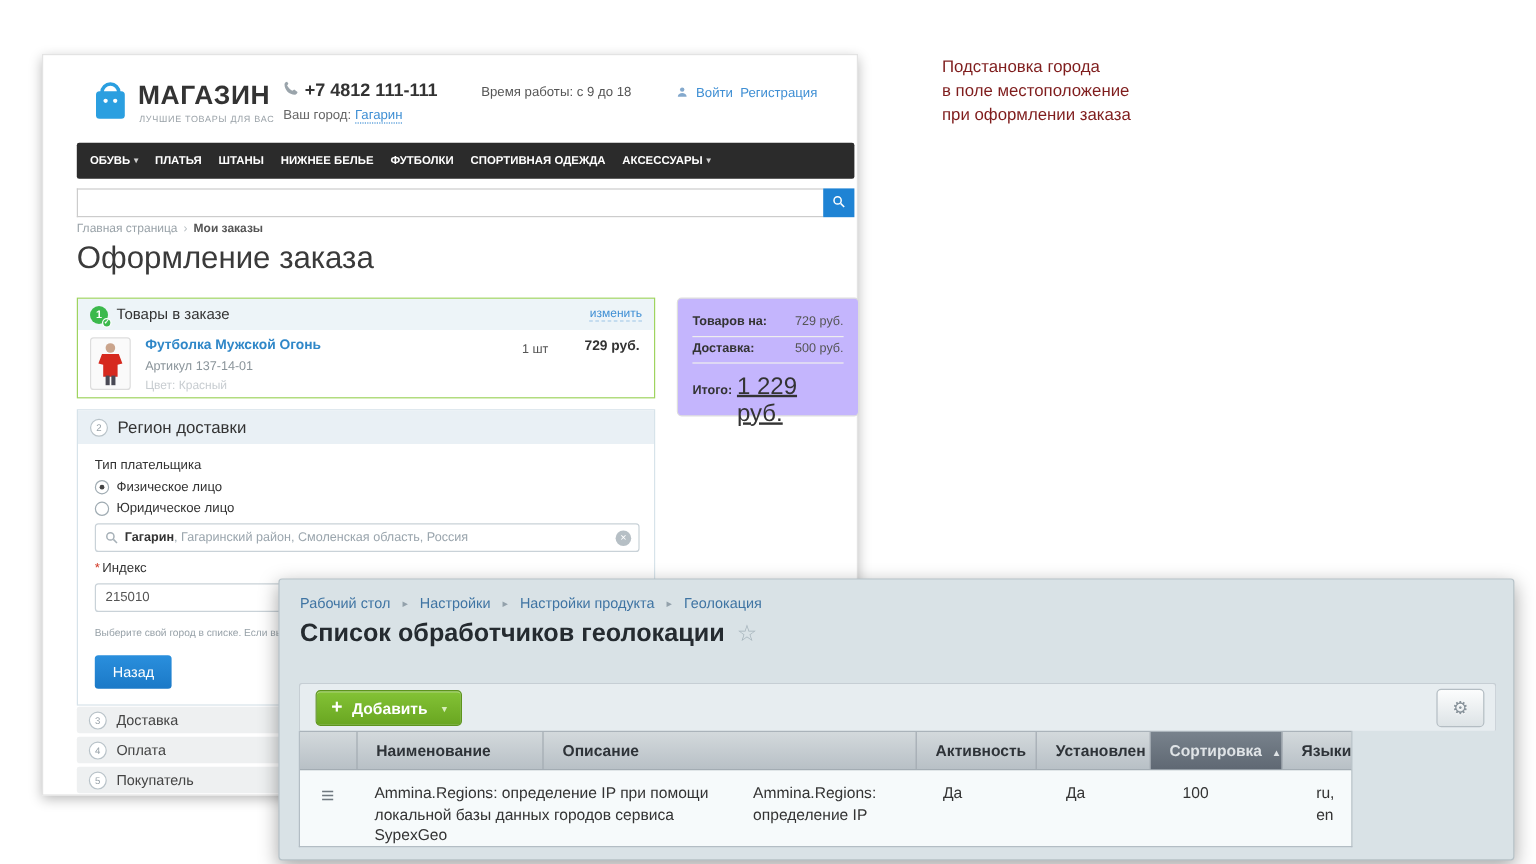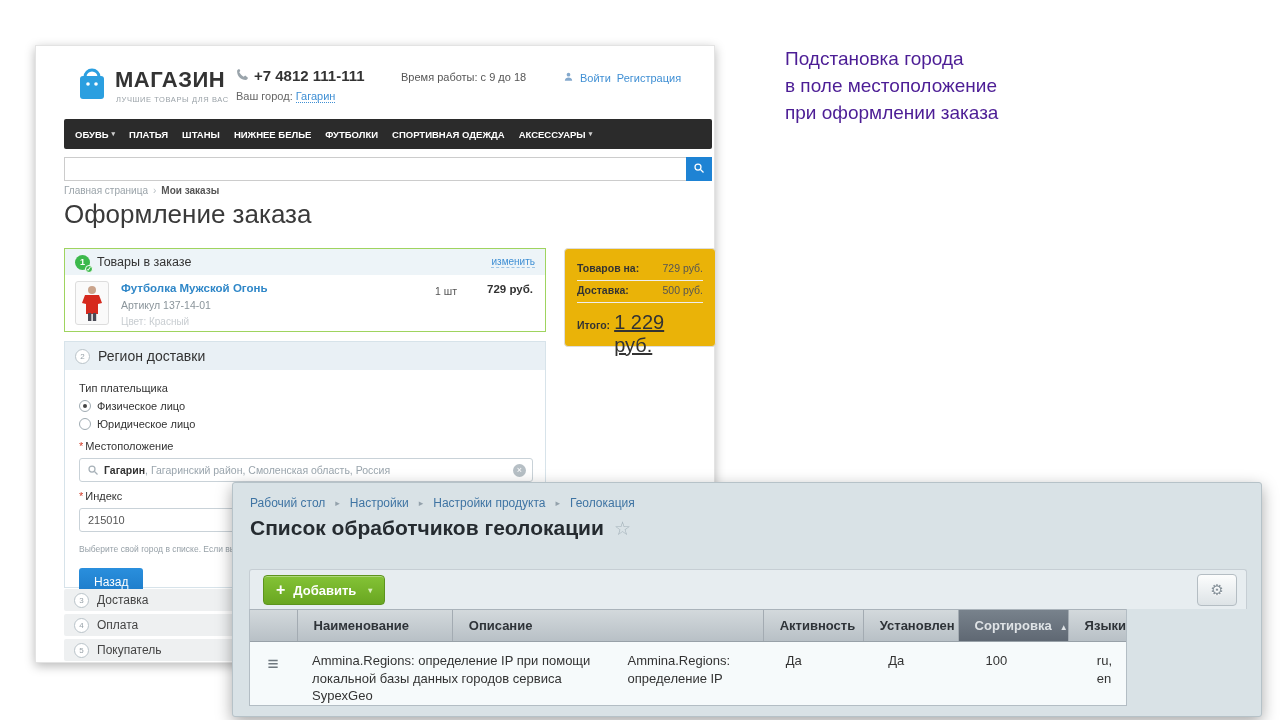--- a/index.html
+++ b/index.html
@@ -1,20 +1,20 @@
 <!DOCTYPE html>
 <html><head>
 <meta charset="utf-8">
 <style>
   * { margin:0; padding:0; box-sizing:border-box; }
   html,body { width:1280px; height:720px; background:#fff; font-family:"Liberation Sans", sans-serif; overflow:hidden; }
   .page { position:relative; width:1280px; height:720px; background:#fff; }
 
   
-  .annotation { position:absolute; left:785px; top:46px; font-size:19px; line-height:1.42; color:#4c1d95; }
+  .annotation { position:absolute; left:785px; top:46px; font-size:14px; line-height:1.42; color:#7f1d1d; }
 
   
   .shop-window { position:absolute; left:35px; top:45px; width:680px; height:618px; background:#fff;
     box-shadow:0 3px 10px rgba(0,0,0,.28); border:1px solid #e3e3e3; z-index:1; }
 
   .s-logo-icon { position:absolute; left:40px; top:19px; }
   .s-logo-title { position:absolute; left:79px; top:21px; font-size:22px; font-weight:bold; color:#333; letter-spacing:.5px; }
   .s-logo-sub { position:absolute; left:80px; top:49px; font-size:7.5px; color:#9aa2a8; letter-spacing:.6px; }
 
   .s-phone { position:absolute; left:200px; top:21px; font-size:15px; font-weight:bold; color:#333; display:flex; align-items:center; gap:5px; }
@@ -48,21 +48,21 @@
   .order-edit { font-size:10px; color:#3f8fd4; border-bottom:1px dashed #9cc4e6; cursor:pointer; }
   .order-body { position:relative; height:57px; }
   .prod-thumb { position:absolute; left:10px; top:6px; width:34px; height:44px; border:1px solid #ddd; border-radius:3px; background:#fafafa; display:flex; align-items:center; justify-content:center; }
   .prod-name { position:absolute; left:56px; top:7px; font-size:11.5px; font-weight:bold; color:#2f87c8; cursor:pointer; }
   .prod-sku { position:absolute; left:56px; top:24px; font-size:10.5px; color:#8b959b; }
   .prod-color { position:absolute; left:56px; top:41px; font-size:10px; color:#c8cdd1; }
   .prod-qty { position:absolute; left:370px; top:10px; font-size:10.5px; color:#555; }
   .prod-price { position:absolute; right:12px; top:8px; font-size:11.5px; font-weight:bold; color:#333; }
 
   
-  .summary-box { position:absolute; left:528px; top:202px; width:152px; height:99px; border:1px solid #ddd; border-radius:4px; background:#eab308; padding:10px 12px; }
+  .summary-box { position:absolute; left:528px; top:202px; width:152px; height:99px; border:1px solid #ddd; border-radius:4px; background:#c4b5fd; padding:10px 12px; }
   .sum-row { display:flex; justify-content:space-between; font-size:10.5px; padding:3px 0 6px; border-bottom:1px solid #eee; }
   .sum-row .lab { font-weight:bold; color:#333; }
   .sum-row .val { color:#555; }
   .sum-total { display:flex; align-items:baseline; gap:4px; padding-top:8px; }
   .sum-total .lab { font-size:10.5px; font-weight:bold; color:#333; }
   .sum-total .val { font-size:20px; color:#333;text-decoration:underline; }
 
   
   .region-box { position:absolute; left:28px; top:295px; width:482px; height:247px; border:1px solid #d7e3ea; background:#fff; }
   .region-head { height:28px; background:#e9f0f5; display:flex; align-items:center; gap:8px; padding:0 10px; }
@@ -252,23 +252,20 @@
       <div class="region-body">
         <div class="f-label">Тип плательщика</div>
         <div class="radio-row">
           <span class="radio checked"></span>
           <span>Физическое лицо</span>
         </div>
         <div class="radio-row">
           <span class="radio"></span>
           <span>Юридическое лицо</span>
         </div>
-        <div class="f-label" style="margin-top:10px;">
-          <span class="req">*</span><span>Местоположение</span>
-        </div>
         <div class="fake-input">
           <span class="mag">
             <svg width="12" height="12" viewBox="0 0 24 24">
                 <circle cx="10" cy="10" r="6" fill="none" stroke="#a6b0b7" stroke-width="2.5"></circle>
                 <line x1="15" y1="15" x2="21" y2="21" stroke="#a6b0b7" stroke-width="2.5"></line>
               </svg>
           </span>
           <span class="loc-city">Гагарин</span>
           <span class="loc-rest">, Гагаринский район, Смоленская область, Россия</span>
           <span class="clr">×</span>

